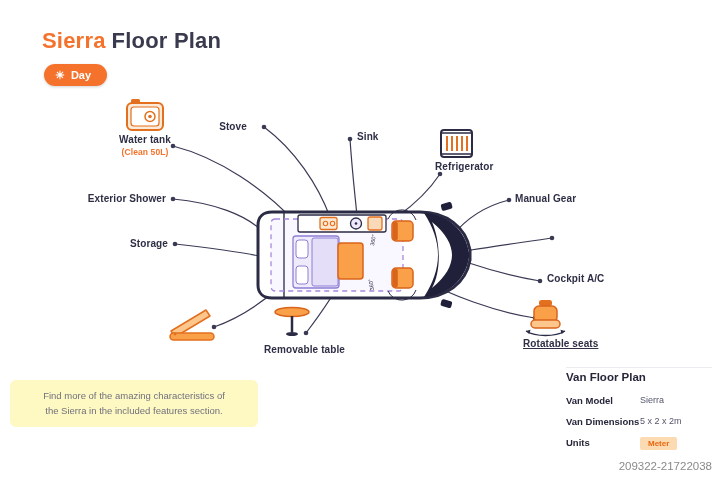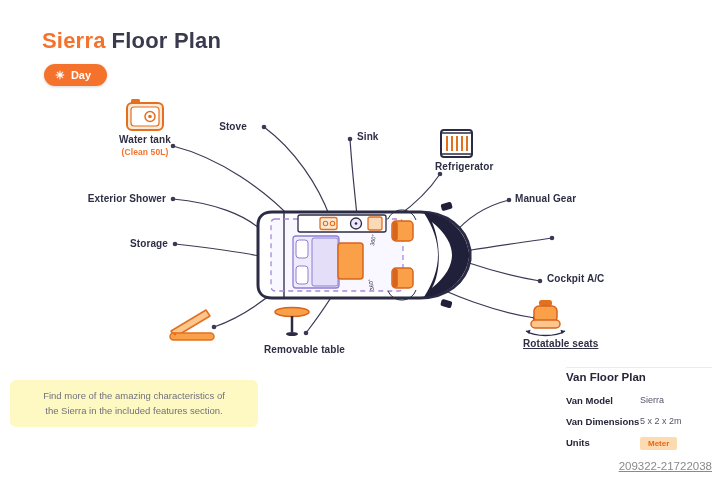--- a/index.html
+++ b/index.html
@@ -47,21 +47,21 @@
   .footnote-inner { display:inline-block; max-width:196px; }
 
   
   .info-panel { position:absolute; left:566px; top:367px; width:146px; border-top:1px solid #ECECF0; padding-top:3px; }
   .info-heading { font-size:11.5px; font-weight:bold; color:#26263A; margin-bottom:12px; }
   .info-row { display:flex; align-items:flex-start; margin-bottom:10px; font-size:9.5px; }
   .info-label { font-weight:bold; color:#26263A; width:74px; flex:none; }
   .info-value { color:#55556A; font-size:9px; }
   .badge { background:#FCDBB3; color:#E8670D; font-size:8px; font-weight:bold; padding:2px 8px; border-radius:2px; }
 
-  .watermark { position:absolute; right:8px; bottom:8px; font-size:11.5px; color:#8A8A8A;text-decoration:underline; }
+  .watermark { position:absolute; right:8px; bottom:8px; font-size:11.5px; color:#8A8A8A; }
 </style>
 </head>
 <body>
 
 <div class="stage">
 
   <svg class="overlay" width="720" height="480" viewBox="0 0 720 480">
 
     <g stroke="#3A3A55" stroke-width="1.2" fill="none" stroke-linecap="round">
       <path d="M 173 146 C 220 158 265 190 293 220"></path>

